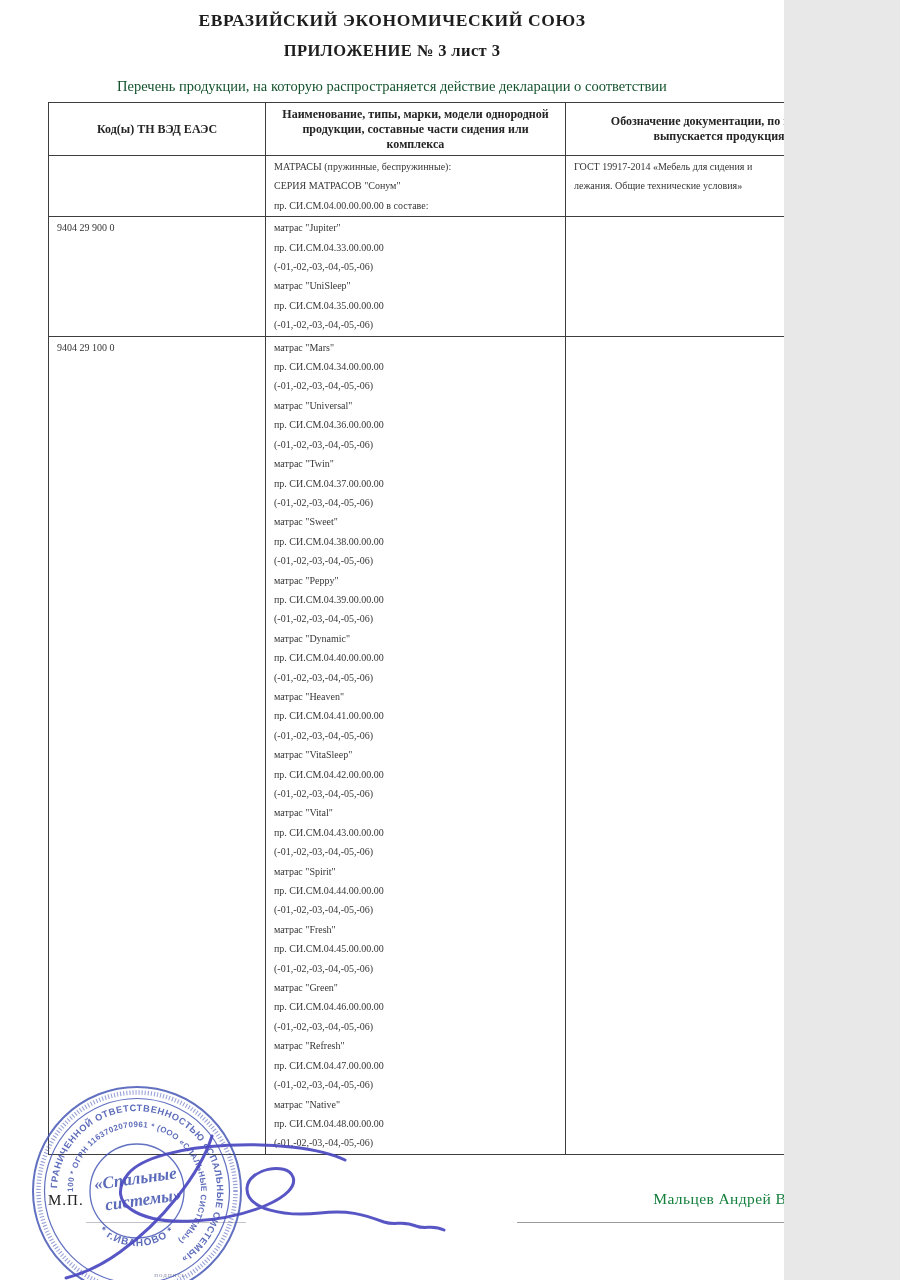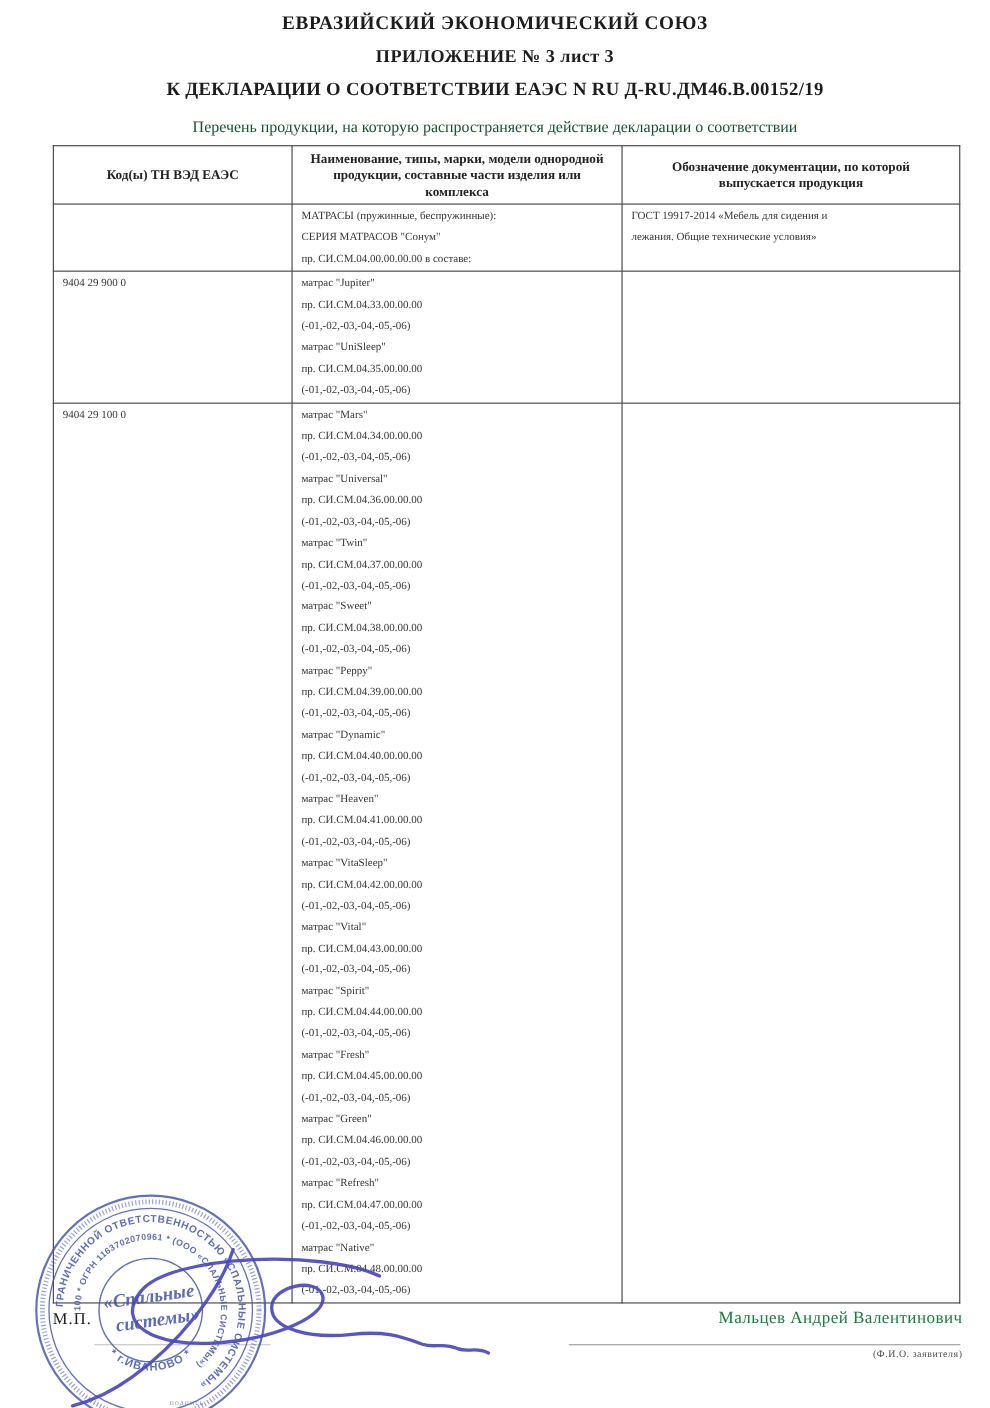--- a/index.html
+++ b/index.html
@@ -3,21 +3,21 @@
 <meta charset="utf-8">
 <style>
   html,body{margin:0;padding:0;}
   body{
     width:900px;height:1280px;
     background:#e8e8e8;
     font-family:"Liberation Serif","DejaVu Serif",serif;
   }
   .page{
     position:relative;
-    width:900px;height:1280px;
+    width:784px;height:1280px;
     background:#ffffff;
     overflow:hidden;
     color:#2b2b2b;
   }
   
   .doc-header{padding-top:10px;text-align:center;color:#1d1d1d;}
   .title-1{font-size:17.5px;font-weight:bold;letter-spacing:.6px;}
   .title-2{font-size:16.5px;font-weight:bold;margin-top:10px;letter-spacing:.4px;}
   .title-3{font-size:17px;font-weight:bold;margin-top:10px;letter-spacing:.3px;}
   .subtitle{font-size:14.5px;margin-top:17px;text-align:center;color:#14532d;}
@@ -87,34 +87,33 @@
   .signature-svg path{stroke:#4a48c0;stroke-width:3;fill:none;stroke-linecap:round;opacity:.92;}
 </style>
 </head>
 <body>
 
 <div class="page">
 
   <div class="doc-header">
     <div class="title-1">ЕВРАЗИЙСКИЙ ЭКОНОМИЧЕСКИЙ СОЮЗ</div>
     <div class="title-2">ПРИЛОЖЕНИЕ № 3 лист 3</div>
-    <div class="title-3">К ДЕКЛАРАЦИИ О СООТВЕТСТВИИ ЕАЭС N RU Д-RU.ДМ46.В.00152/19</div>
   </div>
   <div class="subtitle">Перечень продукции, на которую распространяется действие декларации о соответствии</div>
 
   <table class="products">
     <colgroup>
         <col class="c1">
         <col class="c2">
         <col class="c3">
       </colgroup>
     <thead>
       <tr>
         <th>Код(ы) ТН ВЭД ЕАЭС</th>
-        <th>Наименование, типы, марки, модели однородной продукции, составные части изделия или комплекса</th>
+        <th>Наименование, типы, марки, модели однородной продукции, составные части сидения или комплекса</th>
         <th>Обозначение документации, по которой выпускается продукция</th>
       </tr>
     </thead>
     <tbody>
         <tr>
           <td class="col-code"></td>
           <td class="col-name">
             <div class="ln">МАТРАСЫ (пружинные, беспружинные):</div>
             <div class="ln">СЕРИЯ МАТРАСОВ "Сонум"</div>
             <div class="ln">пр. СИ.СМ.04.00.00.00.00 в составе:</div>

